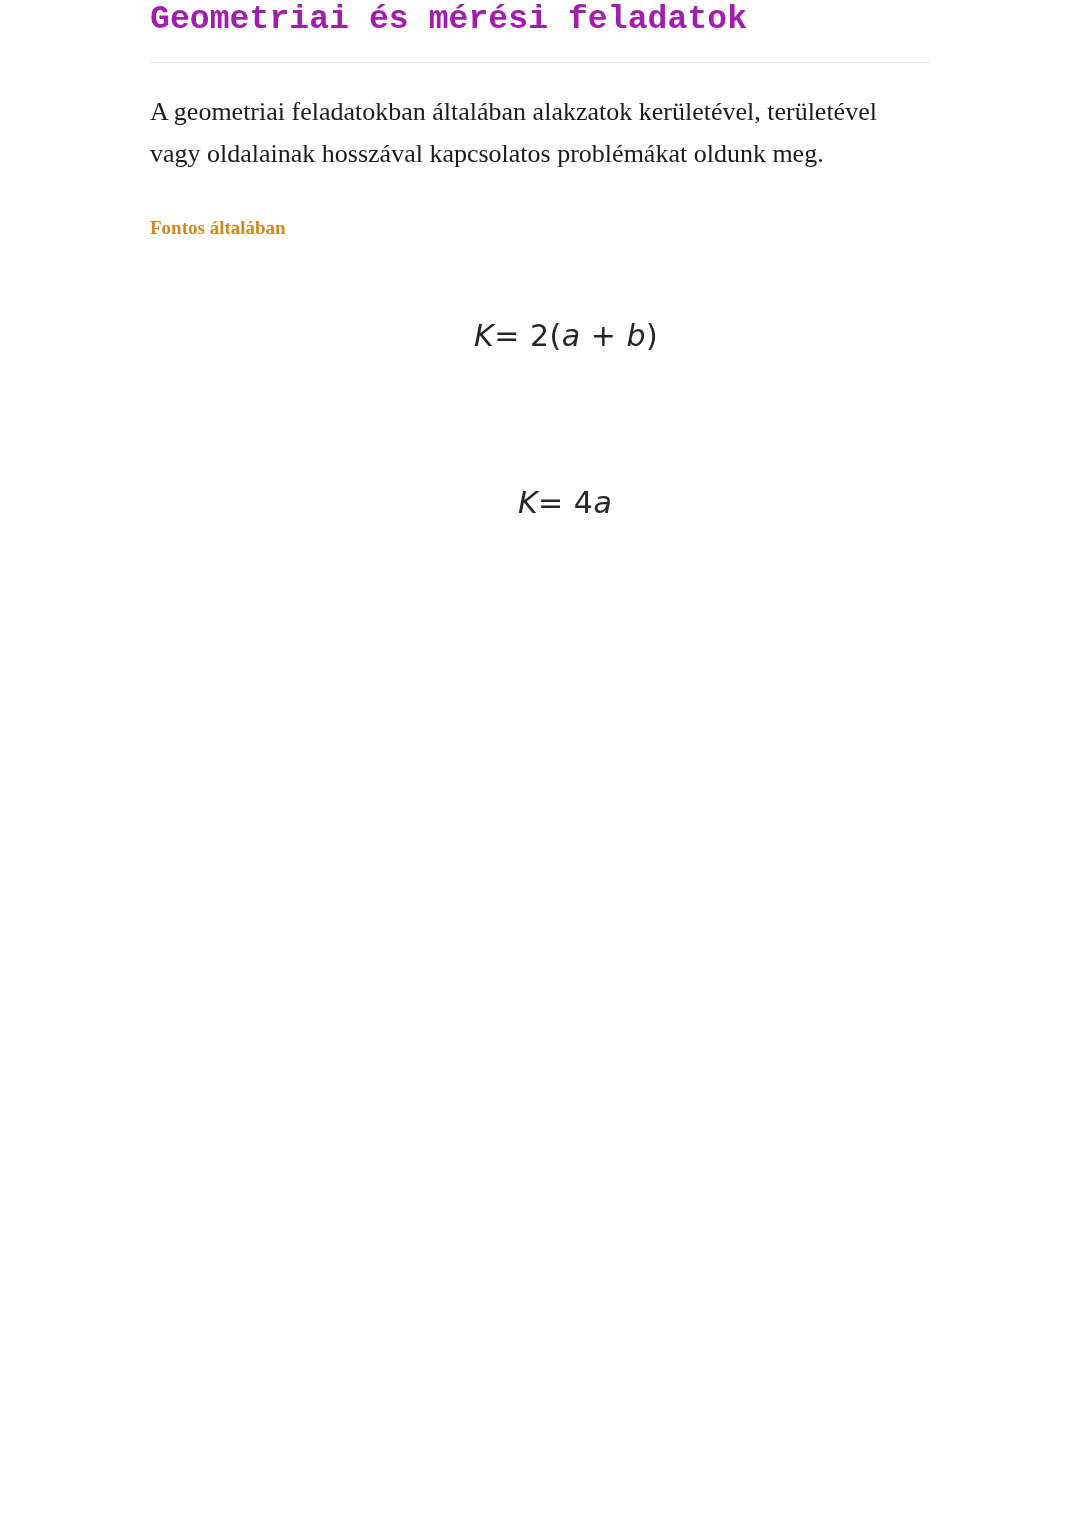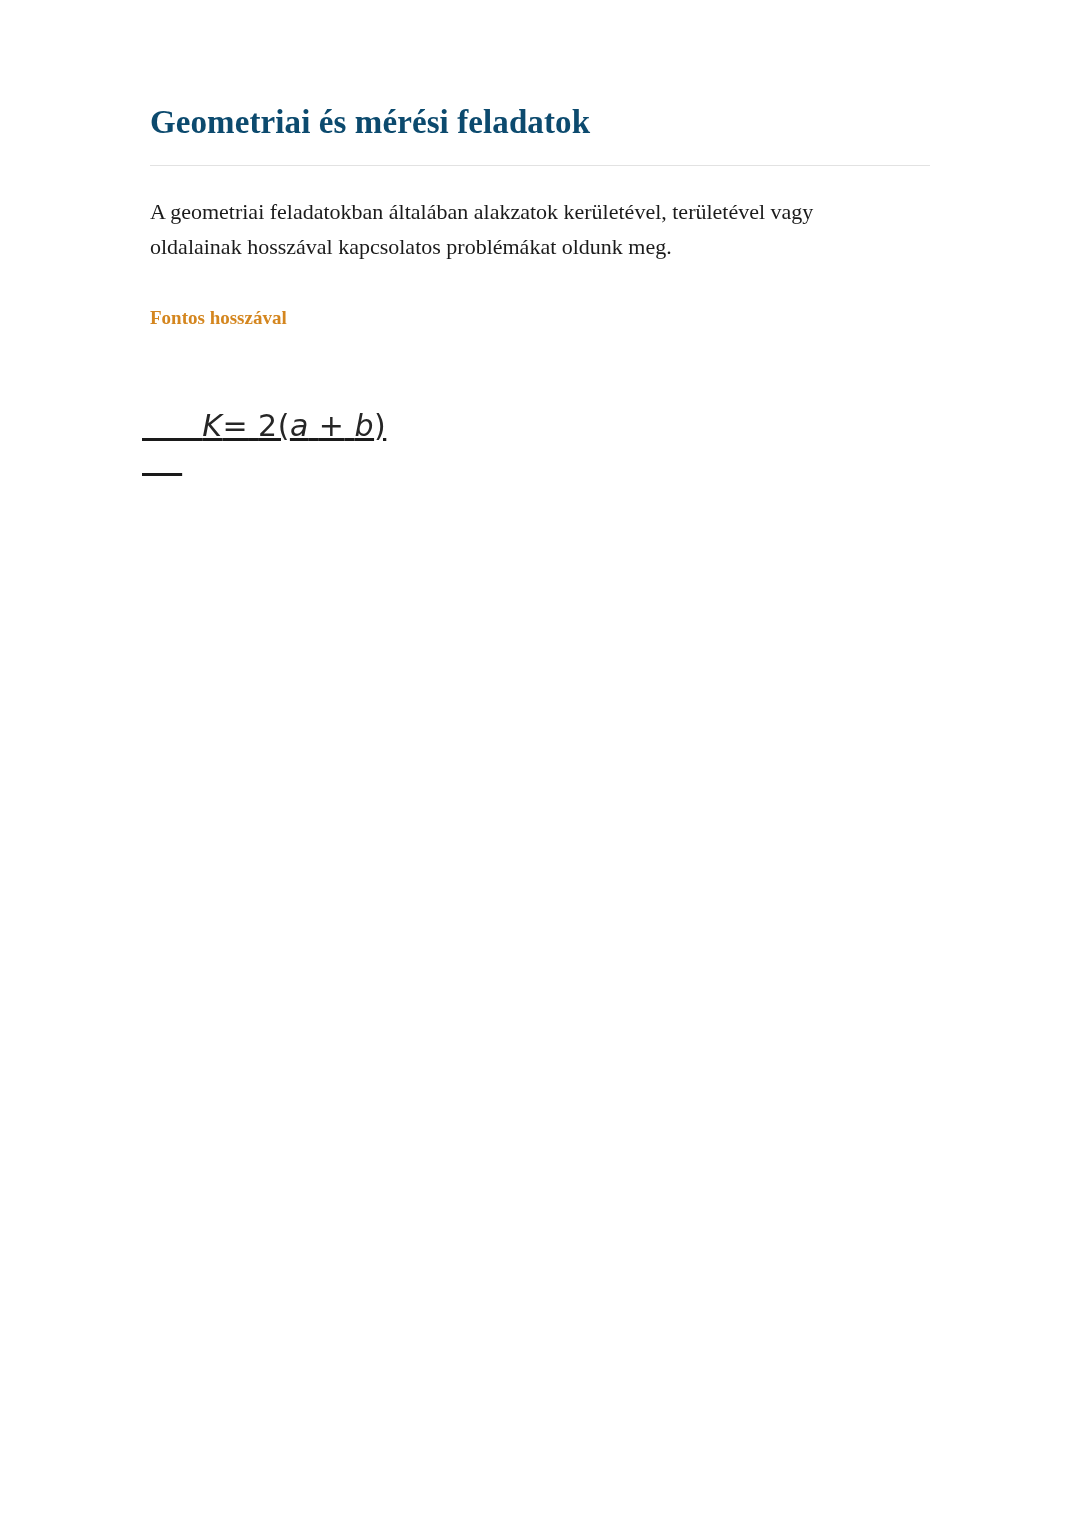--- a/index.html
+++ b/index.html
@@ -17,57 +17,55 @@
     overflow: hidden;
   }
   .page {
     position: absolute;
     left: 150px;
     top: 0;
     width: 780px;
     height: 100%;
   }
   .doc-title {
-    font-family: Liberation Serif, serif;
+    font-family: Liberation Mono, monospace;
     font-size: 33px;
     font-weight: bold;
-    color: #0c4a6e;
+    color: #a21caf;
     letter-spacing: 0.1px;
     margin: 0;
-    padding-top: 103px;
     line-height: 1.2;
   }
   .title-rule {
     border: none;
     border-top: 1px solid #e2e2e2;
     margin: 22px 0 0 0;
     width: 780px;
   }
   .body-paragraph {
     font-family: "Liberation Serif", serif;
-    font-size: 22px;
+    font-size: 26px;
     line-height: 1.62;
     color: #1b1b1b;
     margin: 28px 0 0 0;
     width: 750px;
   }
   .section-heading {
     font-family: "Liberation Serif", serif;
     font-size: 19px;
     font-weight: bold;
     color: #d4861f;
     margin: 42px 0 0 0;
   }
   .formula-block {
     margin-top: 44px;
     display: flex;
-    flex-direction: row;
+    flex-direction: column;
     align-items: center;
     width: 780px;
-    text-decoration: underline;
   }
   .formula {
     font-family: "DejaVu Sans", sans-serif;
     font-size: 30px;
     color: #262626;
     letter-spacing: 0.5px;
     margin: 0;
     padding: 0;
     white-space: pre;
   }
@@ -91,25 +89,28 @@
 <body>
 
 <div class="page">
 
   <h1 class="doc-title">Geometriai és mérési feladatok</h1>
 
   <hr class="title-rule">
 
   <p class="body-paragraph">A geometriai feladatokban általában alakzatok kerületével, területével vagy oldalainak hosszával kapcsolatos problémákat oldunk meg.</p>
 
-  <h2 class="section-heading">Fontos hosszával</h2>
+  <h2 class="section-heading">Fontos általában</h2>
 
   <div class="formula-block">
 
     <div class="formula f1">
       <span class="var">K</span><span>=</span> <span>2(</span><span class="var">a</span> <span>+</span> <span class="var">b</span><span>)</span>
     </div>
 
 
+    <div class="formula f3">
+      <span class="var">K</span><span>=</span> <span>4</span><span class="var">a</span>
+    </div>
 
 
   </div>
 </div>
 
 </body></html>

